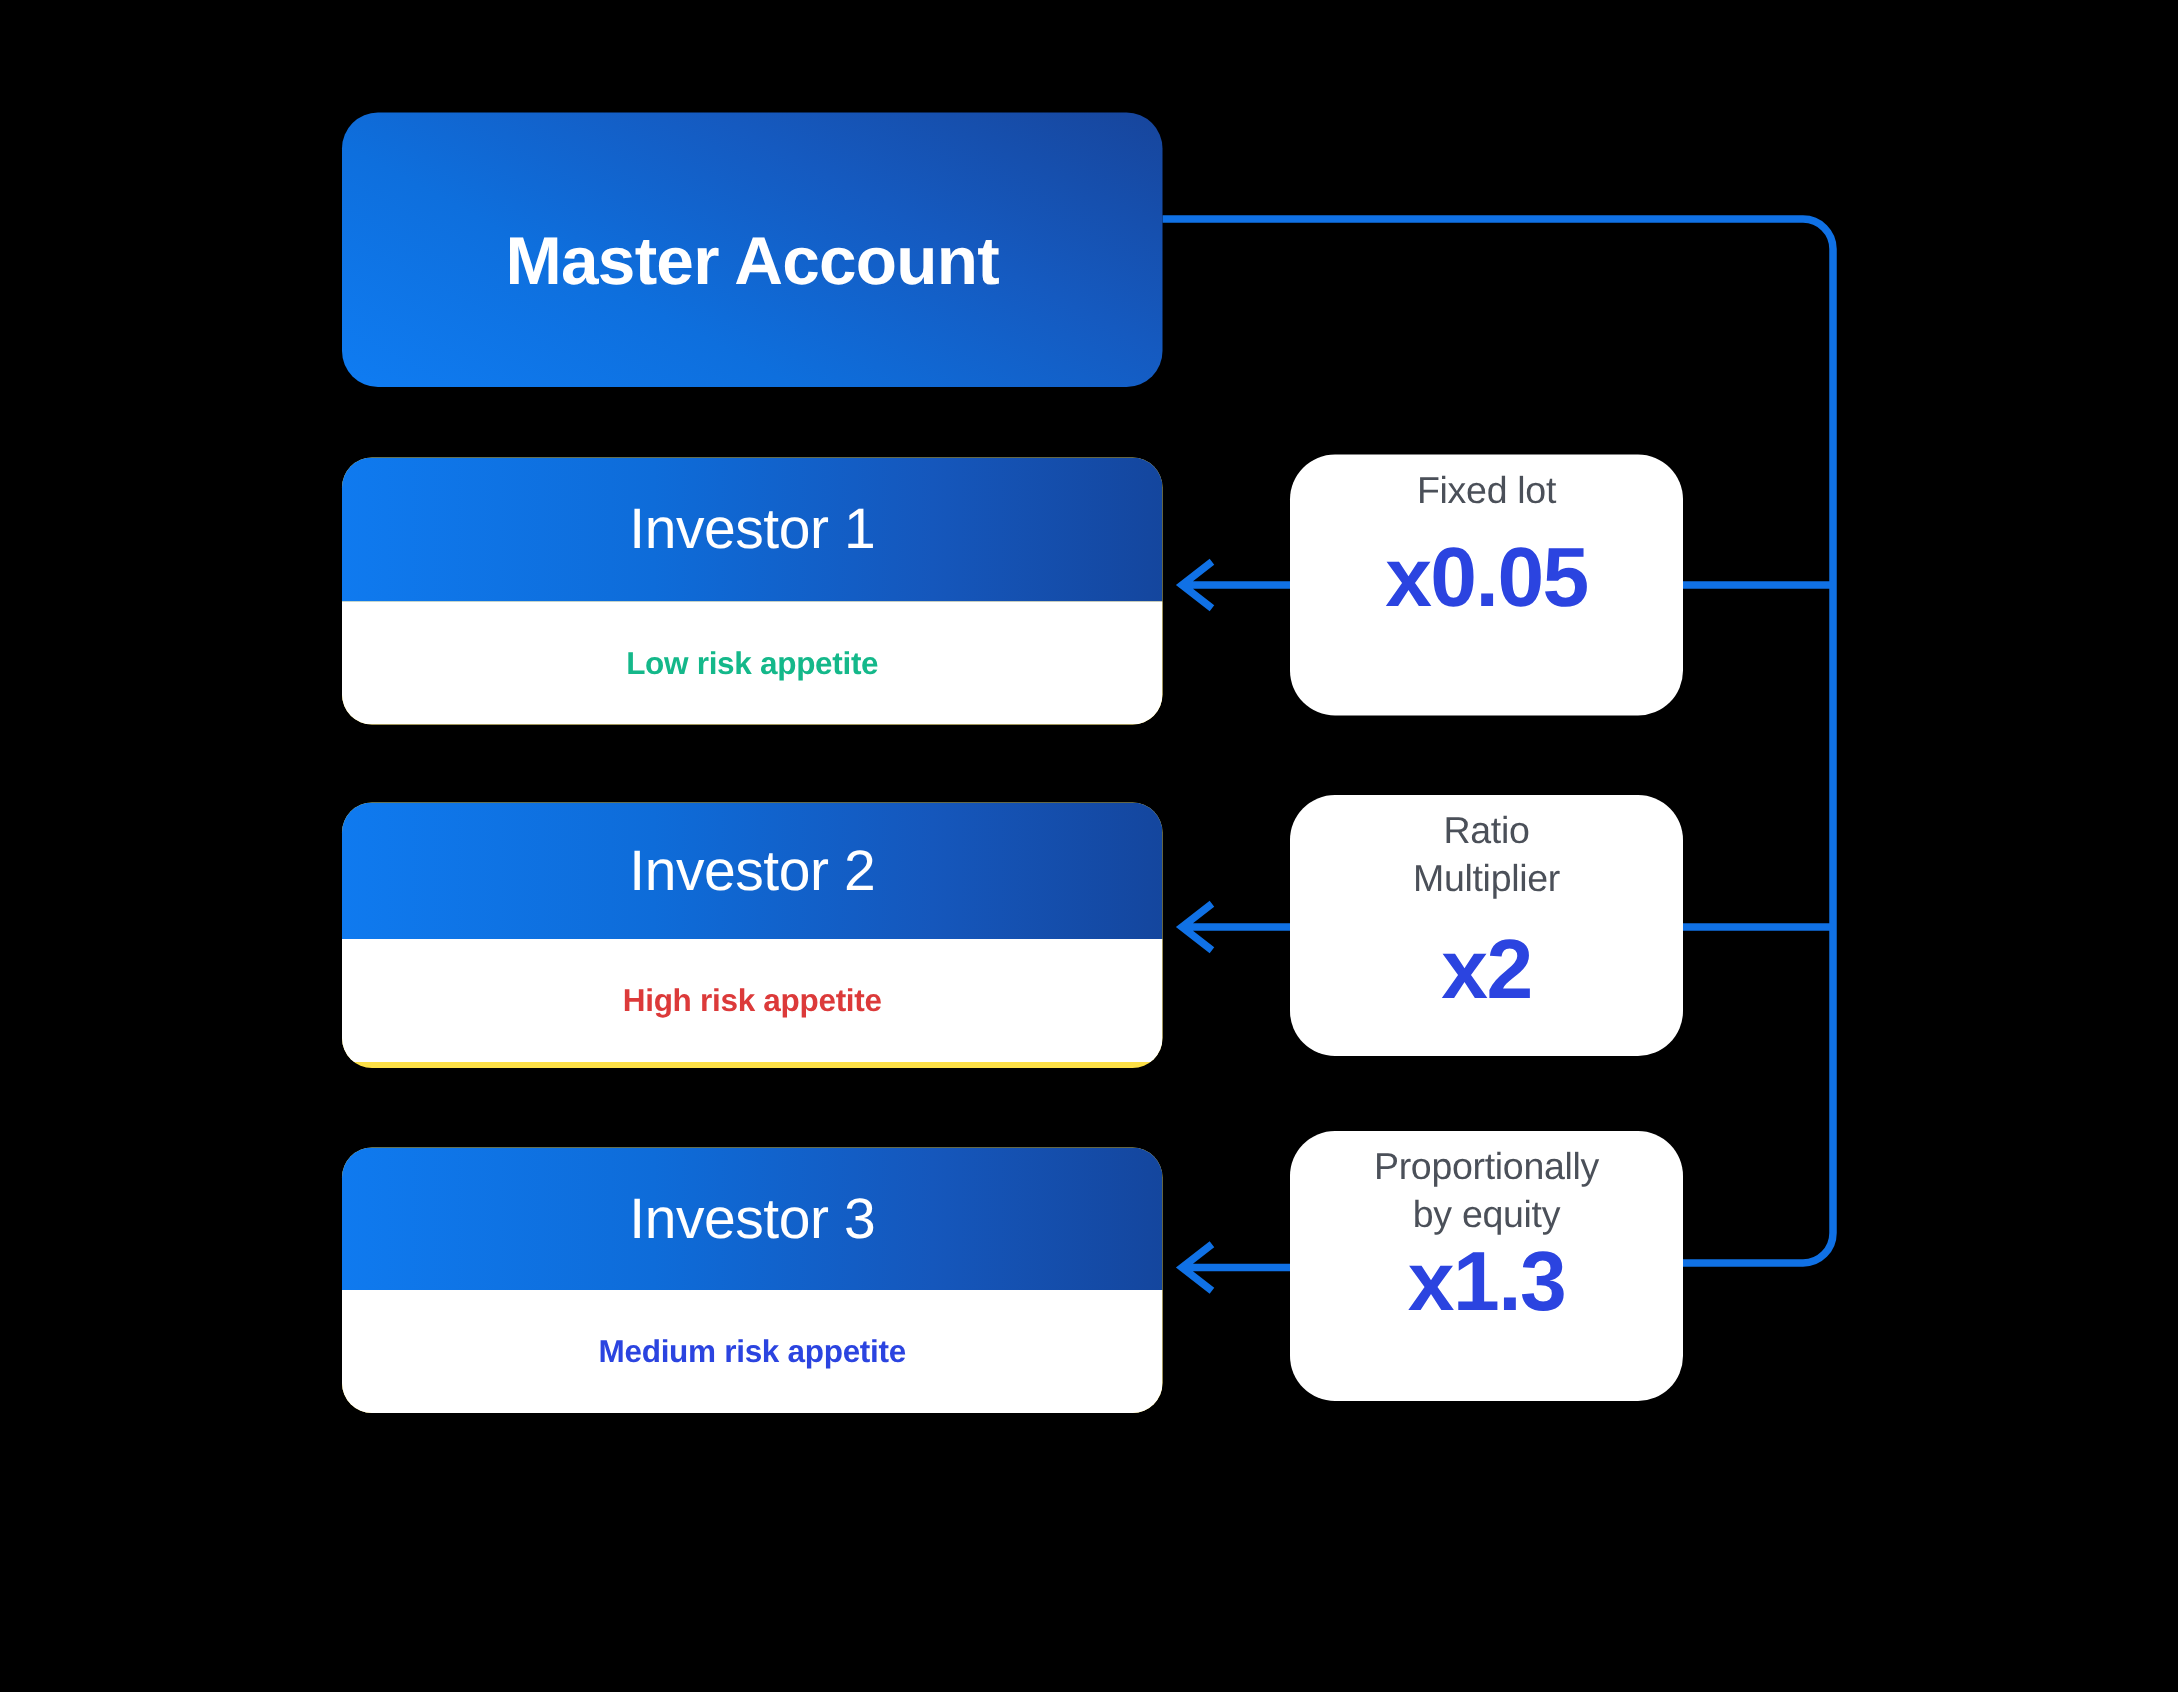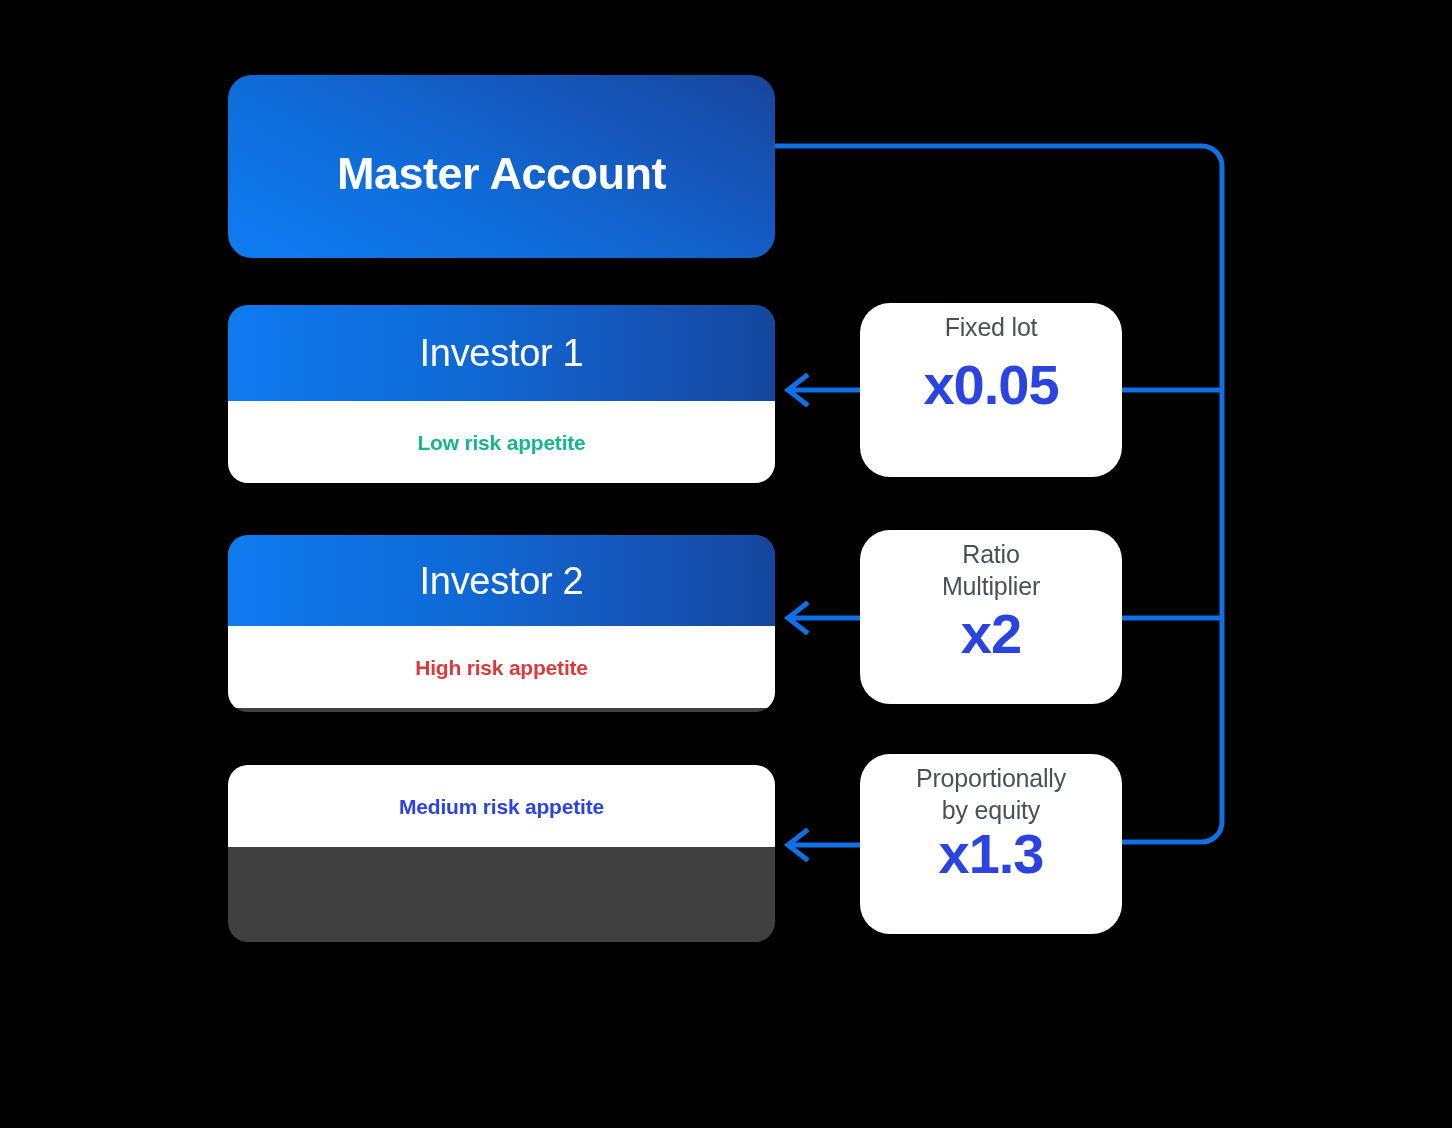--- a/index.html
+++ b/index.html
@@ -52,21 +52,21 @@
     margin-top: 13px;
   }
 
   
   .investor-card {
     position: absolute;
     left: 228px;
     width: 547px;
     border-radius: 20px;
     overflow: hidden;
-    background: #404040;
+    background: #fde047;
     box-sizing: border-box;
   }
   .investor-card.c1 { top: 305px; height: 178px; }
   .investor-card.c2 { top: 535px; height: 177px; }
   .investor-card.c3 { top: 765px; height: 177px; }
 
   .investor-head {
     height: 96px;
     background: linear-gradient(90deg, #0F7AEF 0%, #0E6CD9 38%, #1557BC 72%, #14469E 100%);
     display: flex;
@@ -127,21 +127,21 @@
   }
   .rule-value {
     color: #2B44E0;
     font-size: 56px;
     font-weight: bold;
     line-height: 1;
     letter-spacing: -1px;
     margin-top: 16px;
   }
   .rule-badge.b1 .rule-value { margin-top: 14px; }
-  .rule-badge.b2 .rule-value { margin-top: 4px; }
+  .rule-badge.b2 .rule-value { margin-top: 16px; }
   .rule-badge.b3 .rule-value { margin-top: 0; }
 </style>
 </head>
 <body>
 
 <div id="stage">
 
   <svg id="wires" viewBox="0 0 1452 1128">
 
     <path d="M 775 146 H 1202 A 20 20 0 0 1 1222 166 V 822 A 20 20 0 0 1 1202 842 H 1120" fill="none" stroke="#1071E5" stroke-width="5" stroke-linecap="butt"></path>
@@ -171,20 +171,23 @@
   <div class="investor-card c2">
     <div class="investor-head">
       <span class="investor-name">Investor 2</span>
     </div>
     <div class="investor-body">
       <span class="risk-label" style="color:#DC3A3A;">High risk appetite</span>
     </div>
   </div>
 
   <div class="investor-card c3">
+    <div class="investor-head">
+      <span class="investor-name">Investor 3</span>
+    </div>
     <div class="investor-body">
       <span class="risk-label" style="color:#2B44E0;">Medium risk appetite</span>
     </div>
   </div>
 
   <div class="rule-badge b1">
     <div class="rule-label">Fixed lot</div>
     <div class="rule-value">x0.05</div>
   </div>
 

